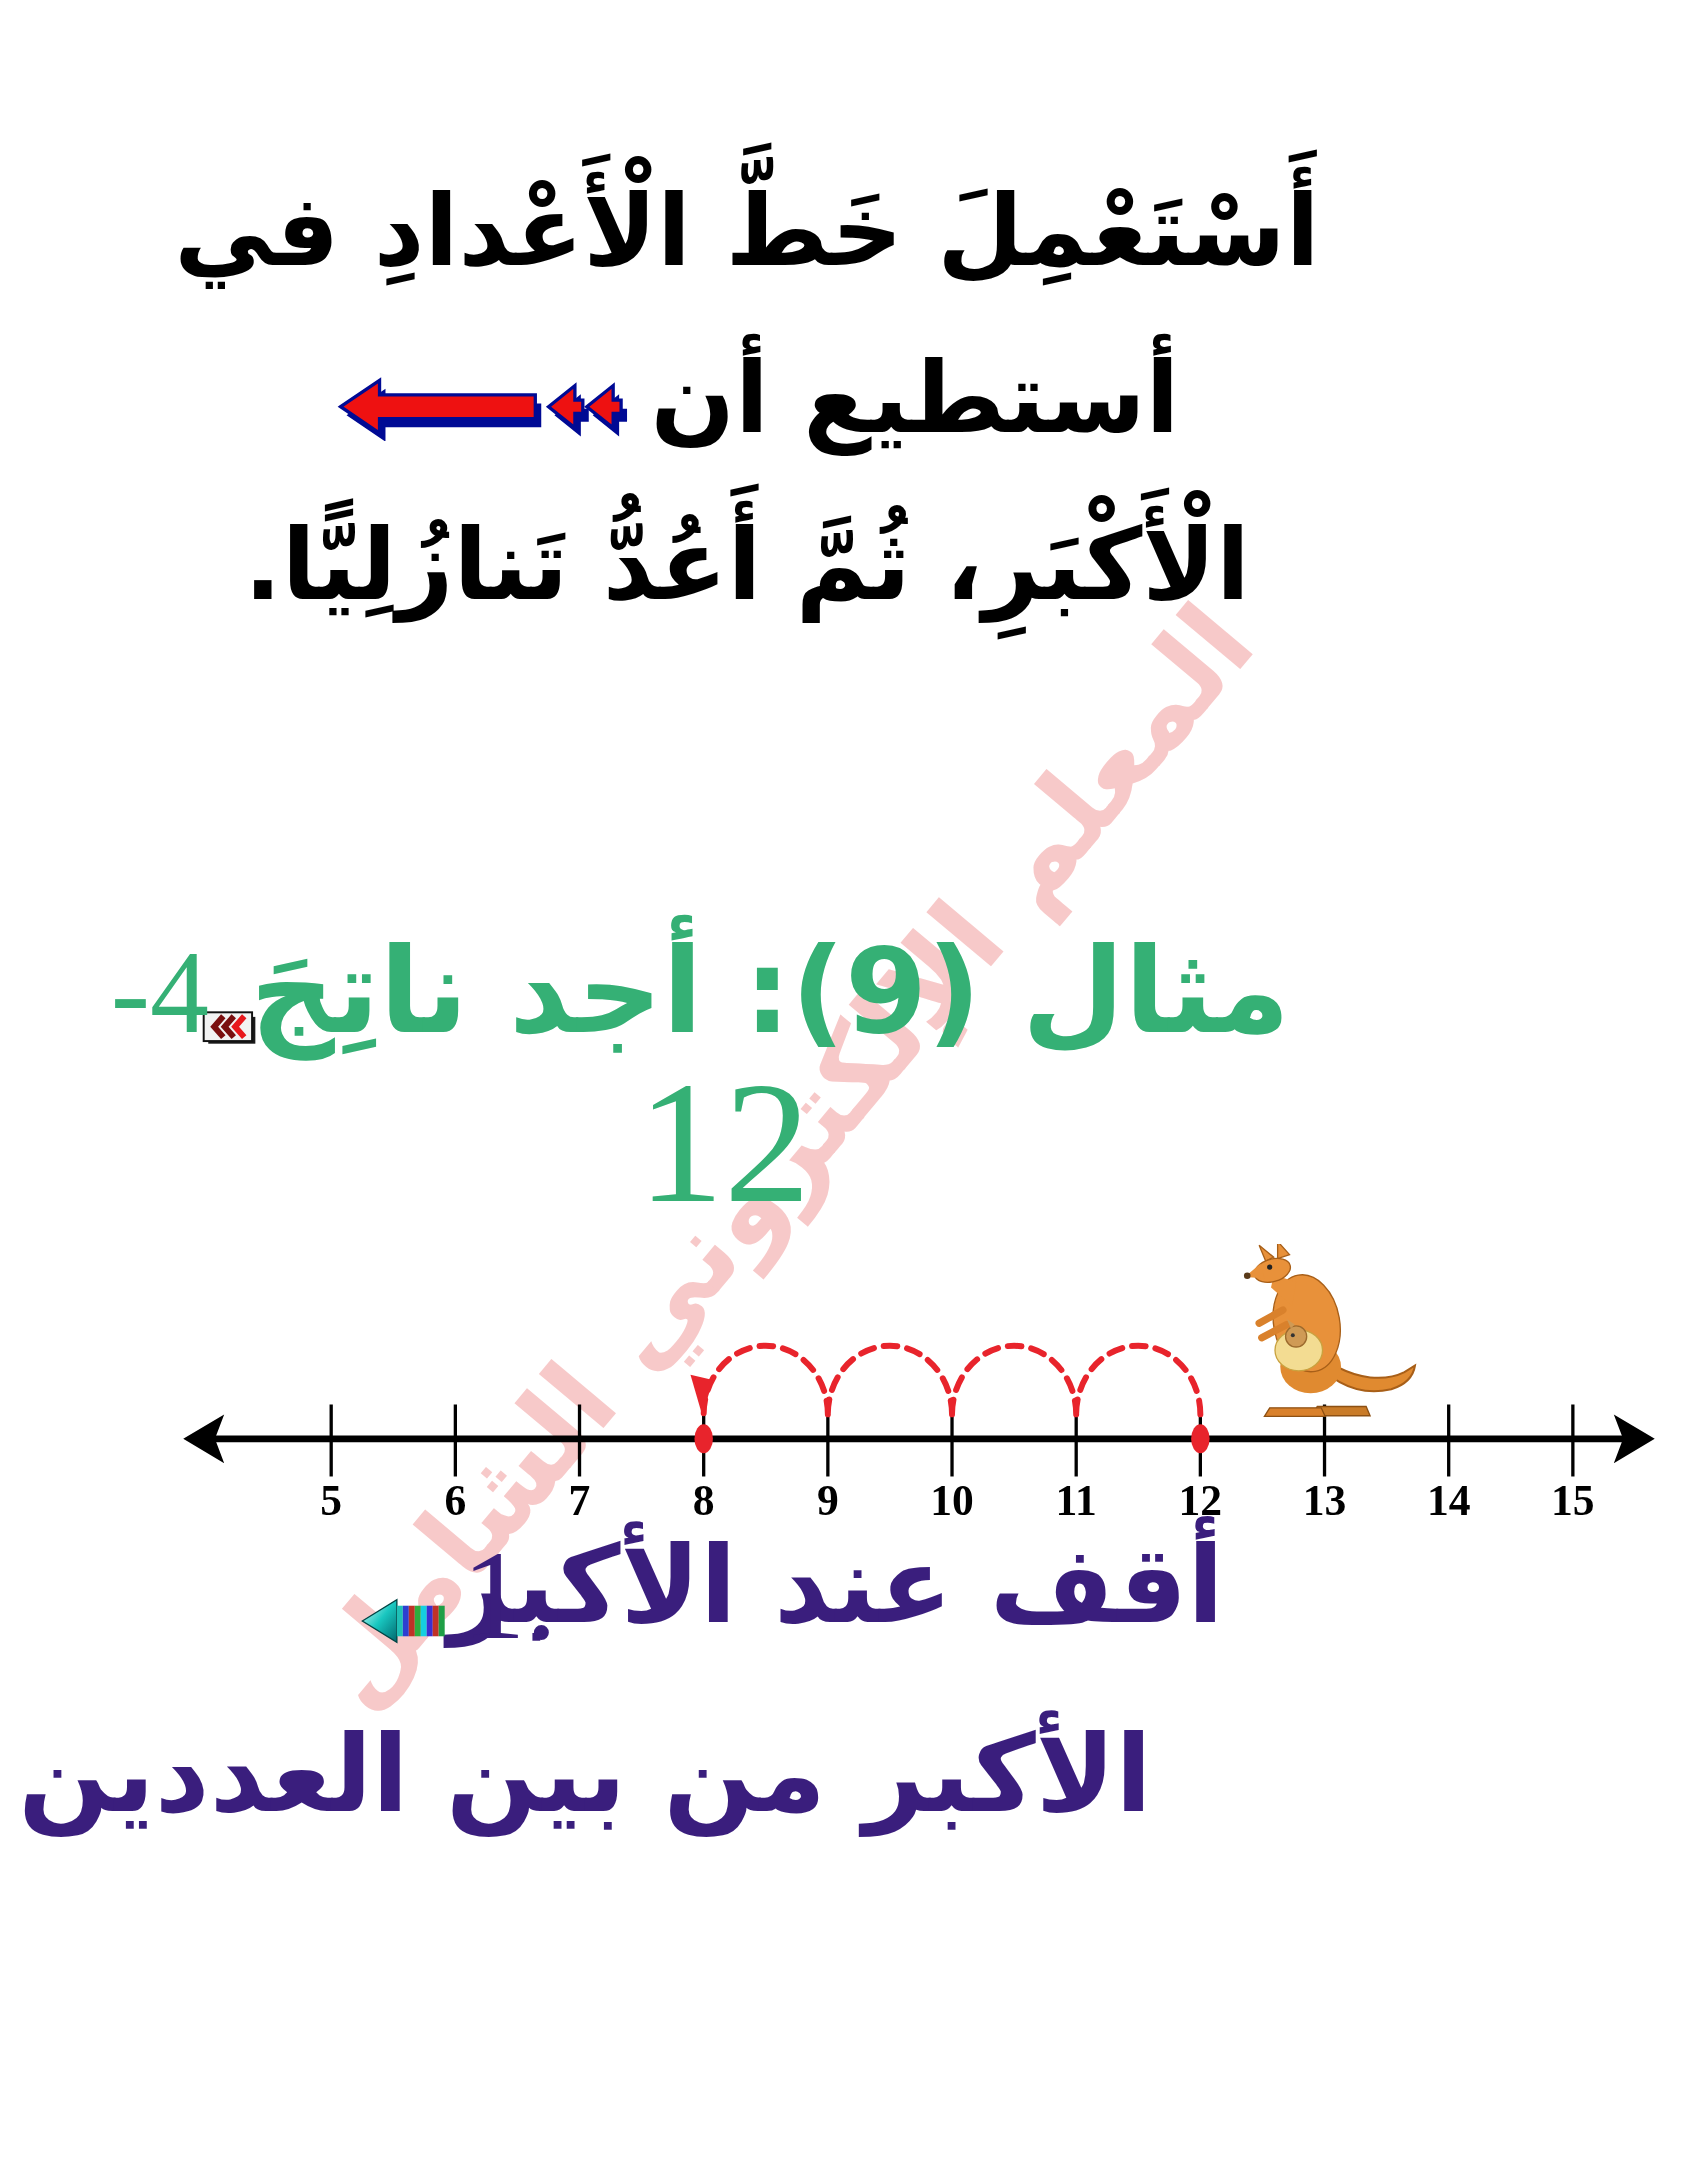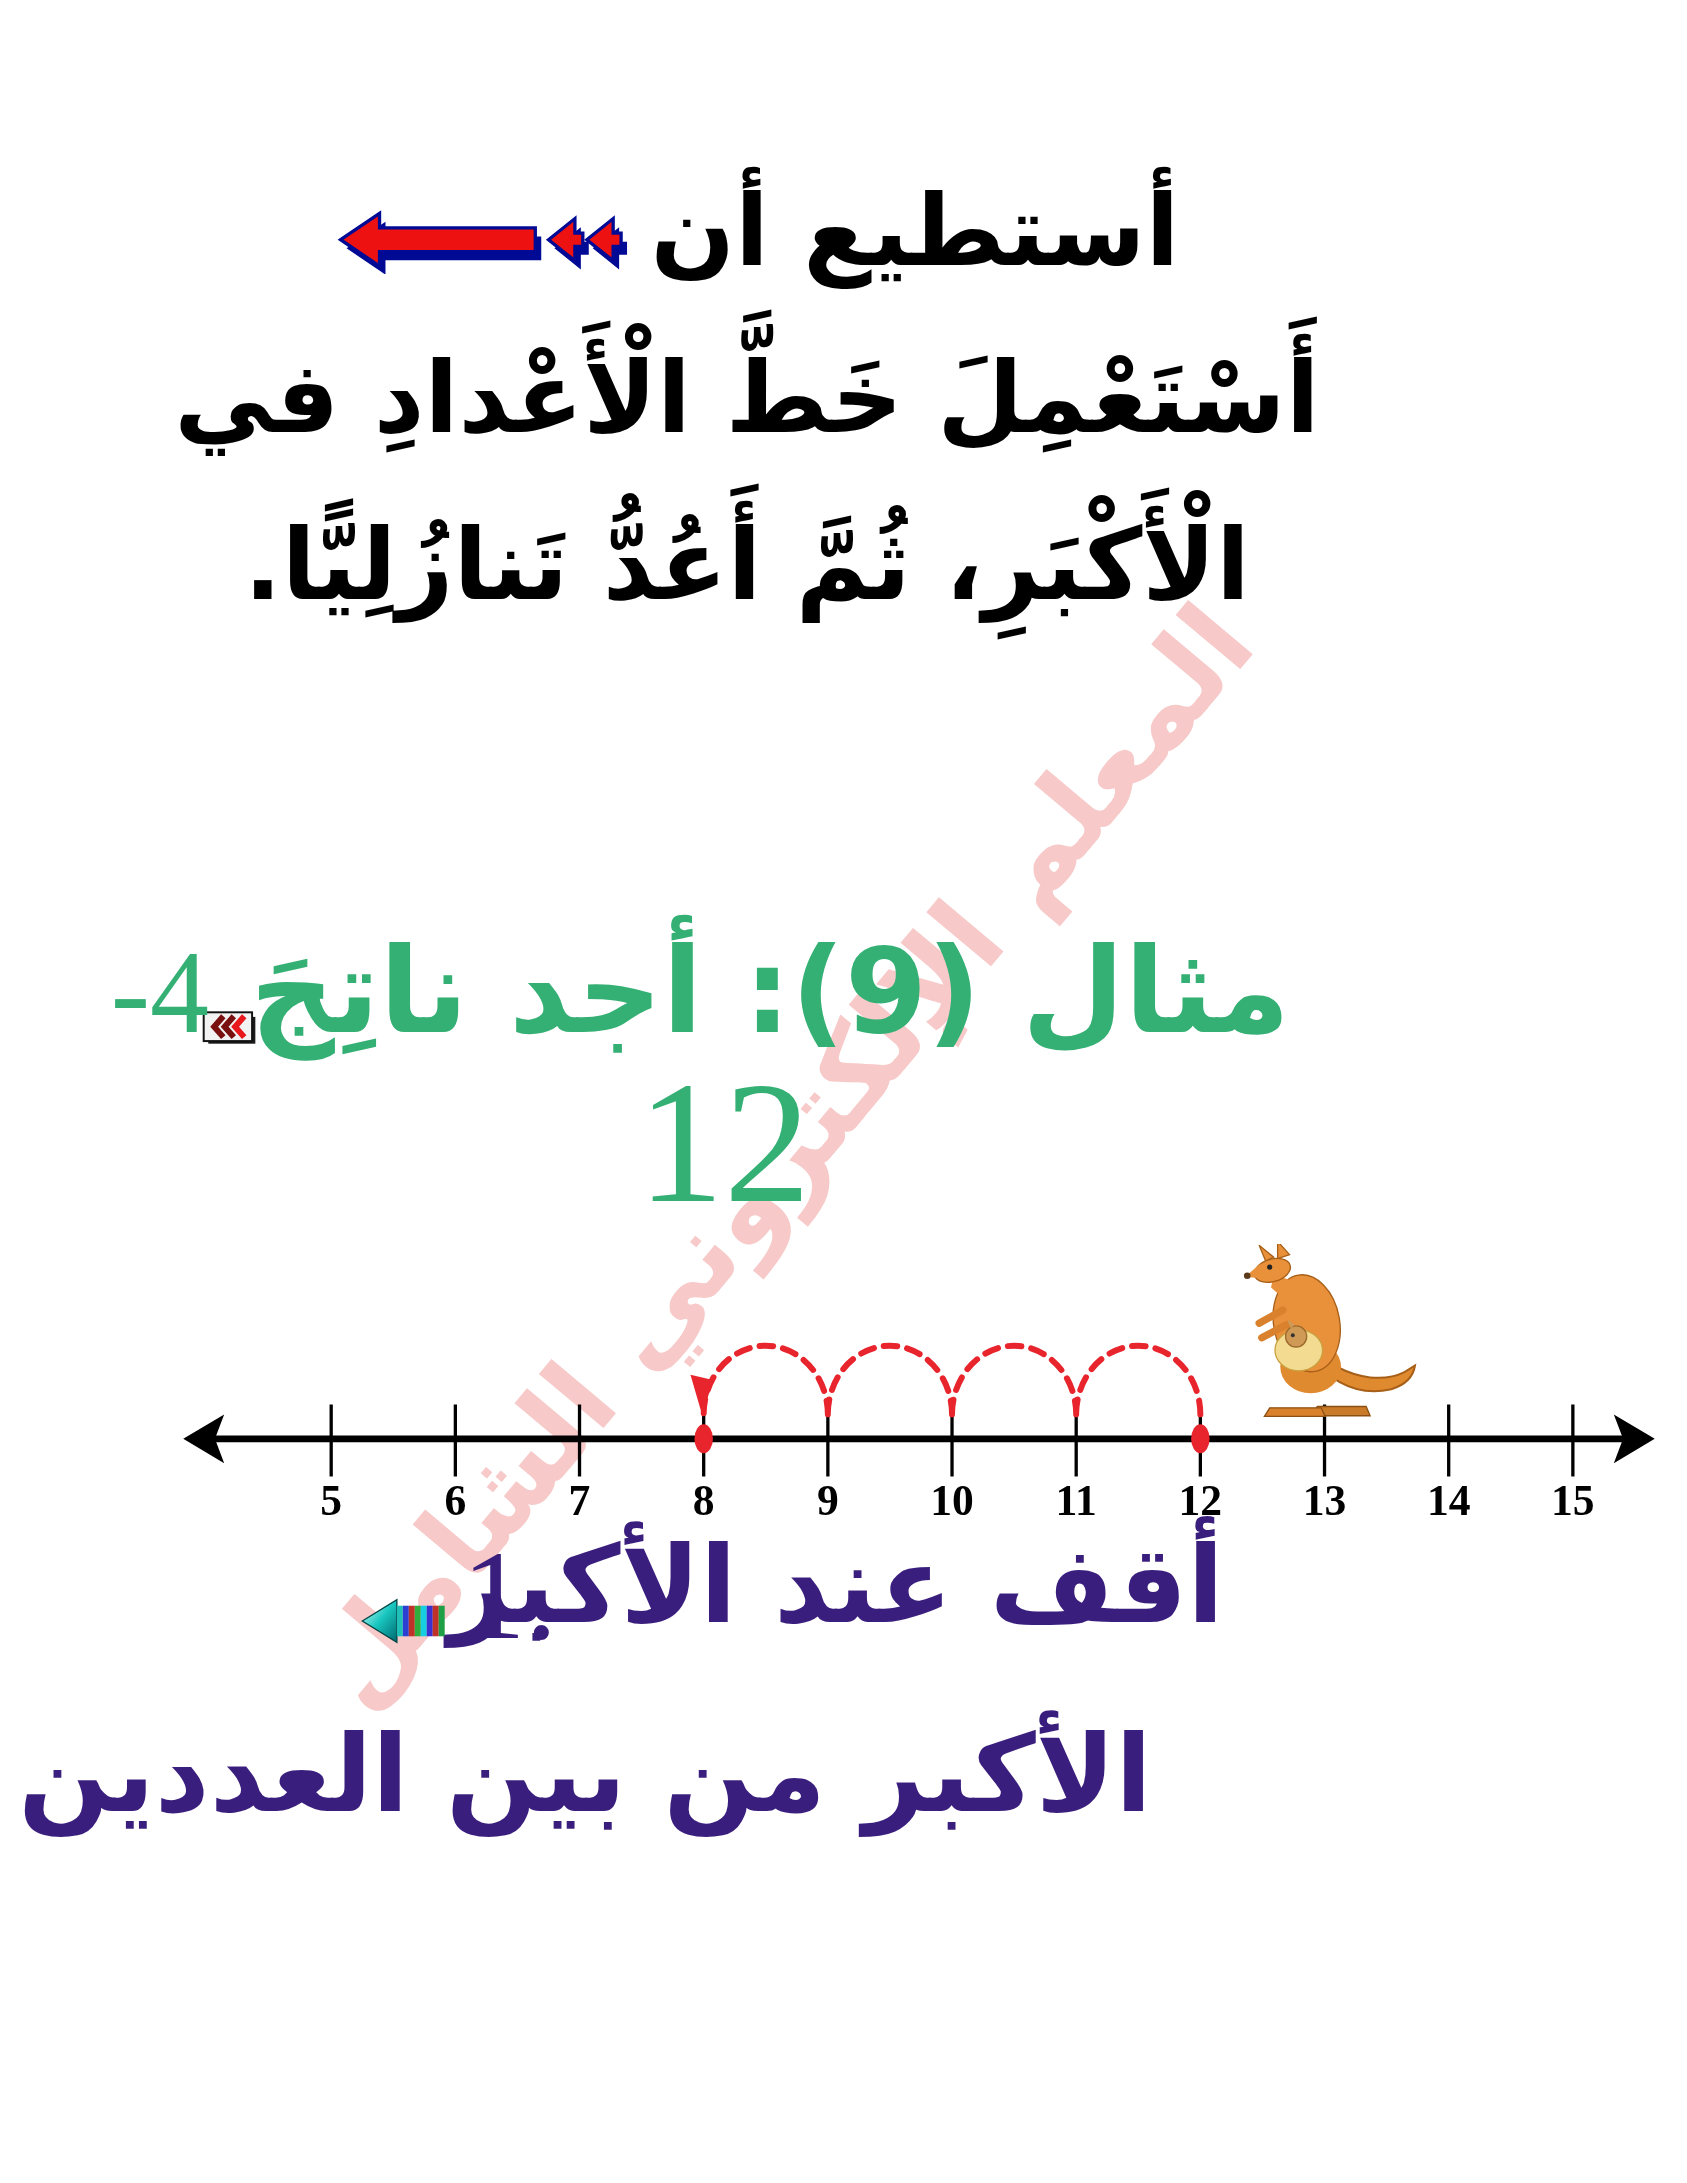--- a/index.html
+++ b/index.html
@@ -59,35 +59,35 @@
   }
 </style>
 </head>
 <body>
 
 <div id="canvas">
 
   <div id="watermark" class="abs">المعلم الإلكتروني الشامل</div>
 
   <div id="intro" class="abs layer">
+    <div>أَسْتَعْمِلَ خَطَّ الْأَعْدادِ في</div>
     <div>
       <span>أستطيع أن</span><svg class="red-arrows" width="291" height="66" viewBox="0 0 440 100">
         <g fill="#000a94" transform="translate(9,13)">
           <polygon points="5,48 64,8 64,30 300,30 300,66 64,66 64,88"></polygon>
           <polygon points="320,48 360,16 360,38 372,38 372,58 360,58 360,80"></polygon>
           <polygon points="378,48 418,16 418,38 430,38 430,58 418,58 418,80"></polygon>
         </g>
         <g fill="#ee1111" stroke="#000a94" stroke-width="5" stroke-linejoin="miter">
           <polygon points="5,48 64,8 64,30 300,30 300,66 64,66 64,88"></polygon>
           <polygon points="320,48 360,16 360,38 372,38 372,58 360,58 360,80"></polygon>
           <polygon points="378,48 418,16 418,38 430,38 430,58 418,58 418,80"></polygon>
         </g>
       </svg>
     </div>
-    <div>أَسْتَعْمِلَ خَطَّ الْأَعْدادِ في</div>
     <div>الْأَكْبَرِ، ثُمَّ أَعُدُّ تَنازُلِيًّا.</div>
   </div>
 
   <svg id="chevron-bullet" class="abs layer" width="57" height="34" viewBox="0 0 86 52">
     <rect x="9" y="9" width="72" height="41" fill="#1a1a1a"></rect>
     <rect x="2" y="2" width="74" height="44" fill="#f2f2f2" stroke="#111" stroke-width="3"></rect>
     <g fill="none" stroke-width="9">
       <polyline points="32,8 18,24 32,40" stroke="#7a0f0f"></polyline>
       <polyline points="48,8 34,24 48,40" stroke="#7a0f0f"></polyline>
       <polyline points="64,8 50,24 64,40" stroke="#e8181c"></polyline>

